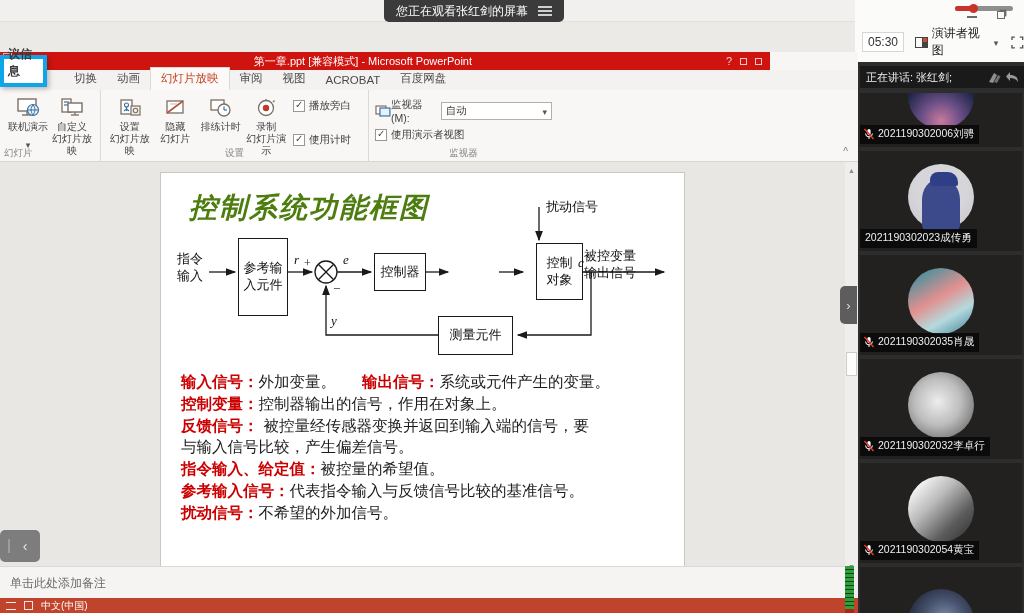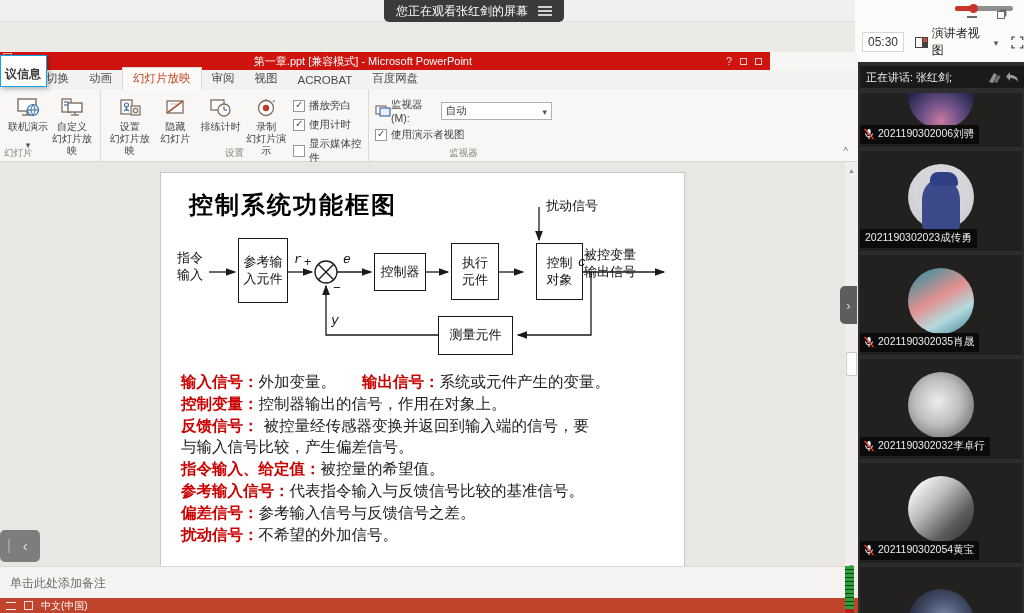--- a/index.html
+++ b/index.html
@@ -30,52 +30,52 @@
   .fs-ico { margin-left:2px; }
 
   
   .ppt { position:absolute; left:0; top:52px; width:858px; height:561px; background:#f7f6f4; }
   .titlebar { position:absolute; left:0; top:0; width:770px; height:18px; background:#cf1410; display:flex; align-items:center; }
   .title-text { flex:1; text-align:center; color:#fff; font-size:11px; white-space:nowrap; overflow:hidden; }
   .tb-icons { display:flex; align-items:center; gap:8px; padding-right:8px; color:#f4c9c4; font-size:11px; }
   .tb-sq { width:7px; height:7px; border:1.2px solid #f4c9c4; }
   .qa-ico { position:absolute; left:3px; top:1px; width:9px; height:7px; border:1.2px solid #e9b7b2; }
 
-  .meeting-popup { position:absolute; left:0; top:3px; width:47px; height:32px; background:#fff; border:1px solid #0ea5e9;
+  .meeting-popup { position:absolute; left:0; top:3px; width:47px; height:32px; background:#fff; border:4px solid #0ea5e9;
     box-shadow:2px 2px 5px rgba(0,0,0,.25); z-index:30; display:flex; align-items:flex-end; padding:3px 4px; font-size:12px; font-weight:bold; color:#3a3a3a; }
 
-  .tabrow { position:absolute; left:0; top:18px; width:858px; height:20px; background:#f4f2f0; display:flex; align-items:flex-end; padding-left:36px; }
+  .tabrow { position:absolute; left:0; top:18px; width:858px; height:20px; background:#f4f2f0; display:flex; align-items:flex-end; padding-left:64px; }
   .tab { font-size:11.5px; color:#4a4a4a; padding:3px 10px 4px; }
   .tab.active { background:#fbfaf9; border:1px solid #dcd9d5; border-bottom:none; color:#c43e1c; }
 
   .ribbon { position:absolute; left:0; top:38px; width:858px; height:72px; background:#f8f7f5; border-bottom:1px solid #d9d6d2; display:flex; }
   .rgroup { display:flex; align-items:flex-start; padding:4px 6px 14px; position:relative; }
   .rgroup + .rgroup { border-left:1px solid #ddd9d5; }
   .bigbtn { width:52px; display:flex; flex-direction:column; align-items:center; gap:1px; padding-top:2px; }
   .bigbtn .lbl { font-size:10px; color:#3f3e3c; text-align:center; line-height:1.2; }
   .pre { white-space:pre-line; }
   .ico24 { width:26px; height:24px; display:flex; align-items:center; justify-content:center; }
-  .cbcol { display:flex; flex-direction:column; gap:5px; padding-top:5px; margin-left:4px; }
+  .cbcol { display:flex; flex-direction:column; gap:20px; padding-top:5px; margin-left:4px; }
   .cb { display:flex; align-items:center; gap:4px; font-size:10.5px; color:#3f3e3c; }
   .cb .box { width:12px; height:12px; border:1px solid #9a9793; background:#fff; position:relative; flex:0 0 auto; }
   .cb.checked .box::after { content:"✓"; position:absolute; left:1px; top:-2px; font-size:10px; color:#4a4a4a; }
   .monitor-row { display:flex; align-items:center; font-size:10.5px; color:#3f3e3c; padding-top:4px; }
   .combo { width:112px; height:18px; background:#fff; border:1px solid #b3b0ac; display:flex; align-items:center; justify-content:space-between; padding:0 4px; font-size:10.5px; }
   .grp-label { position:absolute; bottom:1px; font-size:9.5px; color:#8a8680; width:100%; text-align:center; left:0; }
   .grp-label.left { text-align:left; padding-left:4px; }
   .ribbon-collapse { position:absolute; right:10px; bottom:4px; color:#777; font-size:10px; z-index:5; }
 
   
   .slide-area { position:absolute; left:0; top:110px; width:845px; height:456px; background:#e9e7e4; }
   .slide { position:absolute; left:160px; top:10px; width:525px; height:395px; background:#fff; border:1px solid #c9c7c4; }
-  .slide-title { position:absolute; left:28px; top:16px; font-family:"DejaVu Serif","Liberation Serif",serif; font-weight:bold; font-size:24px; color:#000000; letter-spacing:2px; }
+  .slide-title { position:absolute; left:28px; top:16px; font-family:"DejaVu Serif","Liberation Serif",serif; font-weight:bold; font-size:28px; color:#4d7c0f; letter-spacing:2px;font-style:italic; }
 
   .dbox { position:absolute; border:1.4px solid #1a1a1a; background:#fff; display:flex; align-items:center; justify-content:center;
     text-align:center; font-family:"DejaVu Serif","Liberation Serif",serif; font-size:13px; color:#111; line-height:1.3; z-index:2; }
-  .dlabel { position:absolute; font-family:Liberation Mono, monospace; font-size:13px; color:#111; line-height:1.3; text-align:center; z-index:2; }
+  .dlabel { position:absolute; font-family:Liberation Serif, serif; font-size:13px; color:#111; line-height:1.3; text-align:center; z-index:2; }
   .sig { font-style:italic; }
   .diagram-svg { position:absolute; left:0; top:0; z-index:1; }
 
   .defs { position:absolute; left:20px; top:198px; width:496px; font-family:"DejaVu Serif","Liberation Serif",serif; font-size:15.5px; line-height:21px; color:#1c1c1c; }
   .defs .term { color:#cc0000; font-weight:bold; }
   .defs .t2 { margin-left:26px; }
 
   
   .left-handle { position:absolute; left:0; top:478px; width:40px; height:32px; background:#7d7d7d; border-radius:5px; display:flex; align-items:center; color:#e8e8e8; }
   .left-handle .bar { width:2px; height:14px; background:#9d9d9d; margin-left:8px; }
@@ -318,25 +318,23 @@
           <line x1="176" y1="99" x2="210" y2="99" marker-end="url(#ah)"></line>
           <line x1="265" y1="99" x2="287" y2="99" marker-end="url(#ah)"></line>
           <line x1="338" y1="99" x2="362" y2="99" marker-end="url(#ah)"></line>
           <line x1="412" y1="99" x2="503" y2="99" marker-end="url(#ah)"></line>
           <line x1="378" y1="34" x2="378" y2="67" marker-end="url(#ah)"></line>
           <polyline points="430,99 430,162 357,162" marker-end="url(#ah)"></polyline>
           <polyline points="277,162 165,162 165,113" marker-end="url(#ah)"></polyline>
         </g>
       </svg>
 
-      <div class="dbox pre" style="left:77px; top:65px; width:50px; height:65px;">参考输
+      <div class="dbox pre" style="left:77px; top:65px; width:50px; height:78px;">参考输
 入元件</div>
       <div class="dbox" style="left:213px; top:80px; width:52px; height:38px;">控制器</div>
-      <div class="dbox pre" style="left:290px; top:70px; width:48px; height:57px;">执行
-元件</div>
       <div class="dbox pre" style="left:375px; top:70px; width:47px; height:57px;">控制
 对象</div>
       <div class="dbox" style="left:277px; top:143px; width:75px; height:39px;">测量元件</div>
 
       <div class="dlabel pre" style="left:10px; top:78px; width:38px;">指令
 输入</div>
       <div class="dlabel sig" style="left:133px; top:79px;">r</div>
       <div class="dlabel" style="left:143px; top:83px; font-size:12px;">+</div>
       <div class="dlabel sig" style="left:182px; top:79px;">e</div>
       <div class="dlabel" style="left:172px; top:108px; font-size:13px;">−</div>
@@ -346,21 +344,20 @@
 输出信号</div>
       <div class="dlabel sig" style="left:170px; top:140px;">y</div>
 
       <div class="defs">
         <div><span class="term">输入信号：</span><span>外加变量。</span><span class="term t2">输出信号：</span><span>系统或元件产生的变量。</span></div>
         <div><span class="term">控制变量：</span><span>控制器输出的信号，作用在对象上。</span></div>
         <div><span class="term">反馈信号：</span><span> 被控量经传感器变换并返回到输入端的信号，要</span></div>
         <div><span>与输入信号比较，产生偏差信号。</span></div>
         <div><span class="term">指令输入、给定值：</span><span>被控量的希望值。</span></div>
         <div><span class="term">参考输入信号：</span><span>代表指令输入与反馈信号比较的基准信号。</span></div>
-        <div><span class="term">偏差信号：</span><span>参考输入信号与反馈信号之差。</span></div>
         <div><span class="term">扰动信号：</span><span>不希望的外加信号。</span></div>
       </div>
     </div>
   </div>
 
   <div class="left-handle">
     <span class="bar"></span>
     <span class="chv">‹</span>
   </div>
 

